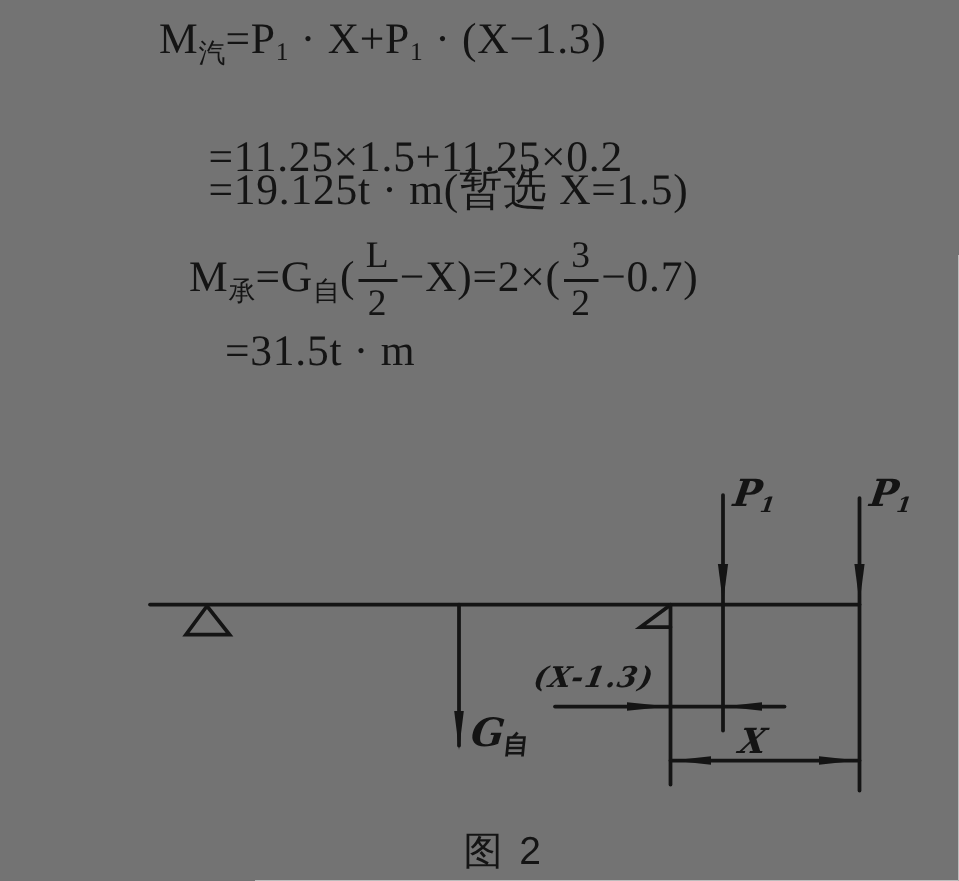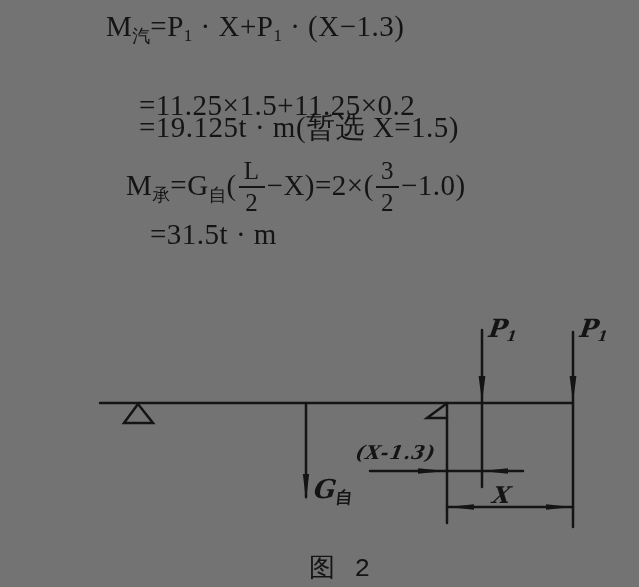--- a/index.html
+++ b/index.html
@@ -59,21 +59,21 @@
   }
   .p1lab{font-size:25px;transform:skewX(-8deg);}
   .p1lab .subnum{font-size:14px;vertical-align:-4px;}
   .glab{font-size:26px;transform:skewX(-6deg);}
   .glab .sub{font-size:17px;vertical-align:-5px;font-style:normal;}
   .dimsmall{font-size:19px;letter-spacing:1px;transform:skewX(-10deg);}
   .dimx{font-size:23px;transform:skewX(-10deg);}
   .caption{
     position:absolute;
     font-size:26px;
-    font-family:Liberation Mono, monospace;
+    font-family:Liberation Sans, sans-serif;
     letter-spacing:2px;
   }
 </style>
 </head>
 <body>
 
 <div class="page">
 
   <div class="fline" style="left:106px;top:8px;">
     <span>M</span><span class="sub">汽</span><span>=P</span><span class="subnum">1</span><span> · X+P</span><span class="subnum">1</span><span> · (X−1.3)</span>
@@ -81,21 +81,21 @@
 
   <div class="fline" style="left:139px;top:59px;margin-top:28px;">
     <span>=11.25×1.5+11.25×0.2</span>
   </div>
 
   <div class="fline" style="left:139px;top:109px;text-align:right;">
     <span>=19.125t · m(暂选 X=1.5)</span>
   </div>
 
   <div class="fline" style="left:102px;top:158px;margin-left:24px;">
-    <span>M</span><span class="sub">承</span><span>=G</span><span class="sub">自</span><span>(</span><span class="frac"><span class="num">L</span><span class="den">2</span></span><span>−X)=2×(</span><span class="frac"><span class="num">3</span><span class="den">2</span></span><span>−1.0)</span>
+    <span>M</span><span class="sub">承</span><span>=G</span><span class="sub">自</span><span>(</span><span class="frac"><span class="num">L</span><span class="den">2</span></span><span>−X)=2×(</span><span class="frac"><span class="num">3</span><span class="den">2</span></span><span>−0.7)</span>
   </div>
 
   <div class="fline" style="left:150px;top:216px;">
     <span>=31.5t · m</span>
   </div>
 
 
   <svg class="fig" width="639" height="587" viewBox="0 0 639 587">
     <g stroke="#141414" stroke-width="2.5" fill="none" stroke-linecap="round">
 

